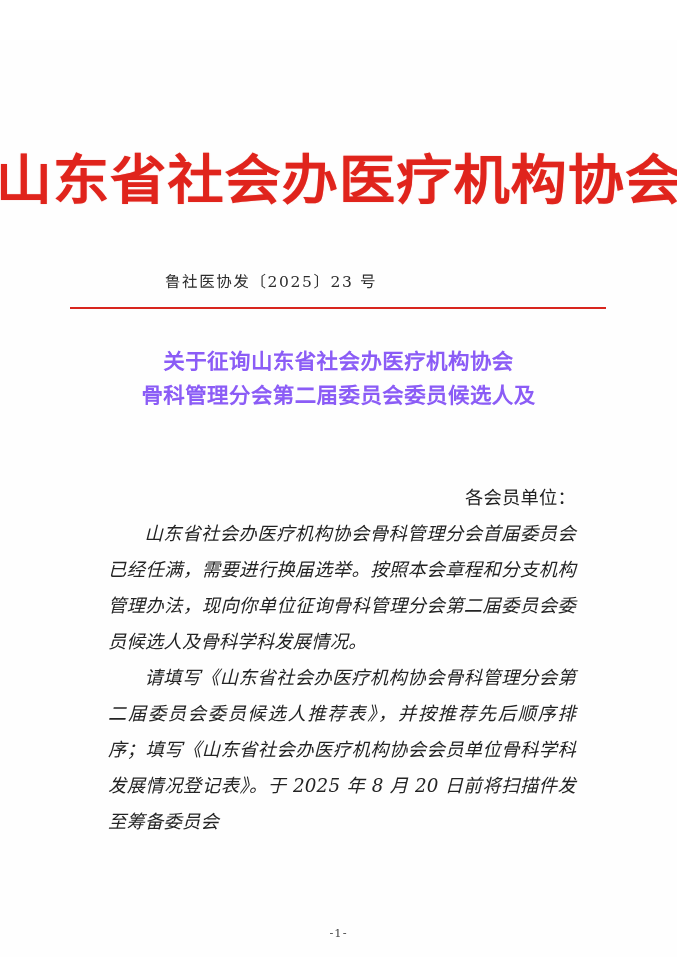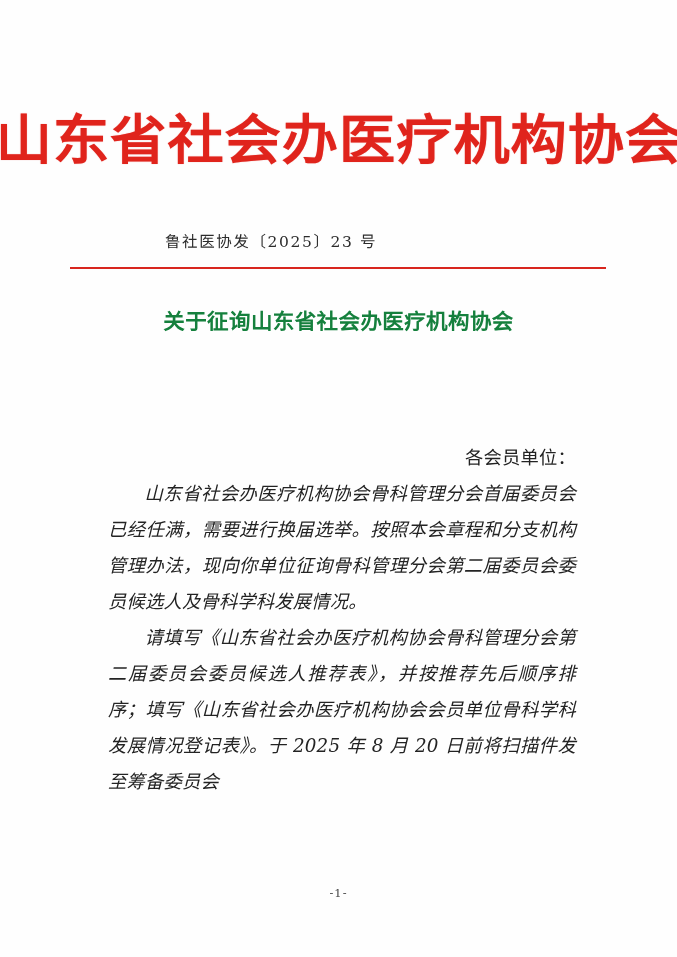--- a/index.html
+++ b/index.html
@@ -15,20 +15,21 @@
     overflow: hidden;
     font-family: "DejaVu Serif", "Liberation Serif", serif;
     color: #1a1a1a;
     -webkit-font-smoothing: antialiased;
   }
 
   .page {
     position: absolute;
     inset: 0;
     background: #fefefe;
+    margin-top: 40px;
   }
 
   
   .masthead {
     position: absolute;
     top: 113px;
     left: 0;
     width: 677px;
     text-align: center;
     line-height: 1;
@@ -72,21 +73,21 @@
   .doc-title {
     position: absolute;
     top: 305px;
     left: 70px;
     width: 537px;
     text-align: center;
     font-size: 21.5px;
     font-weight: 700;
     line-height: 34px;
     letter-spacing: 0.4px;
-    color: #15803d;
+    color: #8b5cf6;
   }
   .doc-title .tline { display: block; white-space: nowrap; }
 
   
   .body-block {
     position: absolute;
     top: 440px;
     left: 108px;
     width: 468px;
     font-size: 18.3px;
@@ -128,20 +129,21 @@
   <div class="masthead">
     <span class="masthead-title">山东省社会办医疗机构协会</span>
   </div>
 
   <div class="doc-number">鲁社医协发〔2025〕23 号</div>
 
   <div class="red-rule"></div>
 
   <div class="doc-title">
     <span class="tline">关于征询山东省社会办医疗机构协会</span>
+    <span class="tline">骨科管理分会第二届委员会委员候选人及</span>
   </div>
 
   <div class="body-block">
     <span class="salutation">各会员单位：</span>
     <p class="para">山东省社会办医疗机构协会骨科管理分会首届委员会已经任满，需要进行换届选举。按照本会章程和分支机构管理办法，现向你单位征询骨科管理分会第二届委员会委员候选人及骨科学科发展情况。</p>
     <p class="para">请填写《山东省社会办医疗机构协会骨科管理分会第二届委员会委员候选人推荐表》，并按推荐先后顺序排序；填写《山东省社会办医疗机构协会会员单位骨科学科发展情况登记表》。于 2025 年 8 月 20 日前将扫描件发至筹备委员会</p>
   </div>
 
   <div class="page-number">-1-</div>
 

